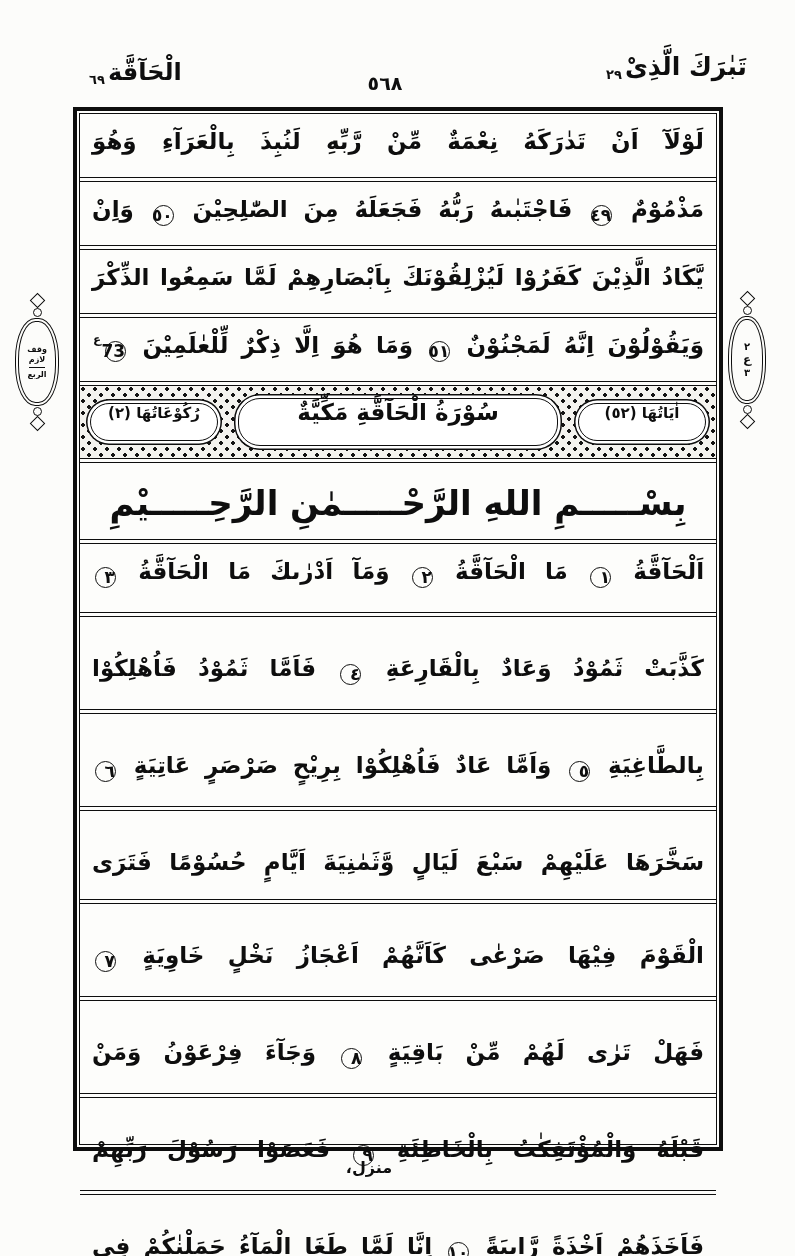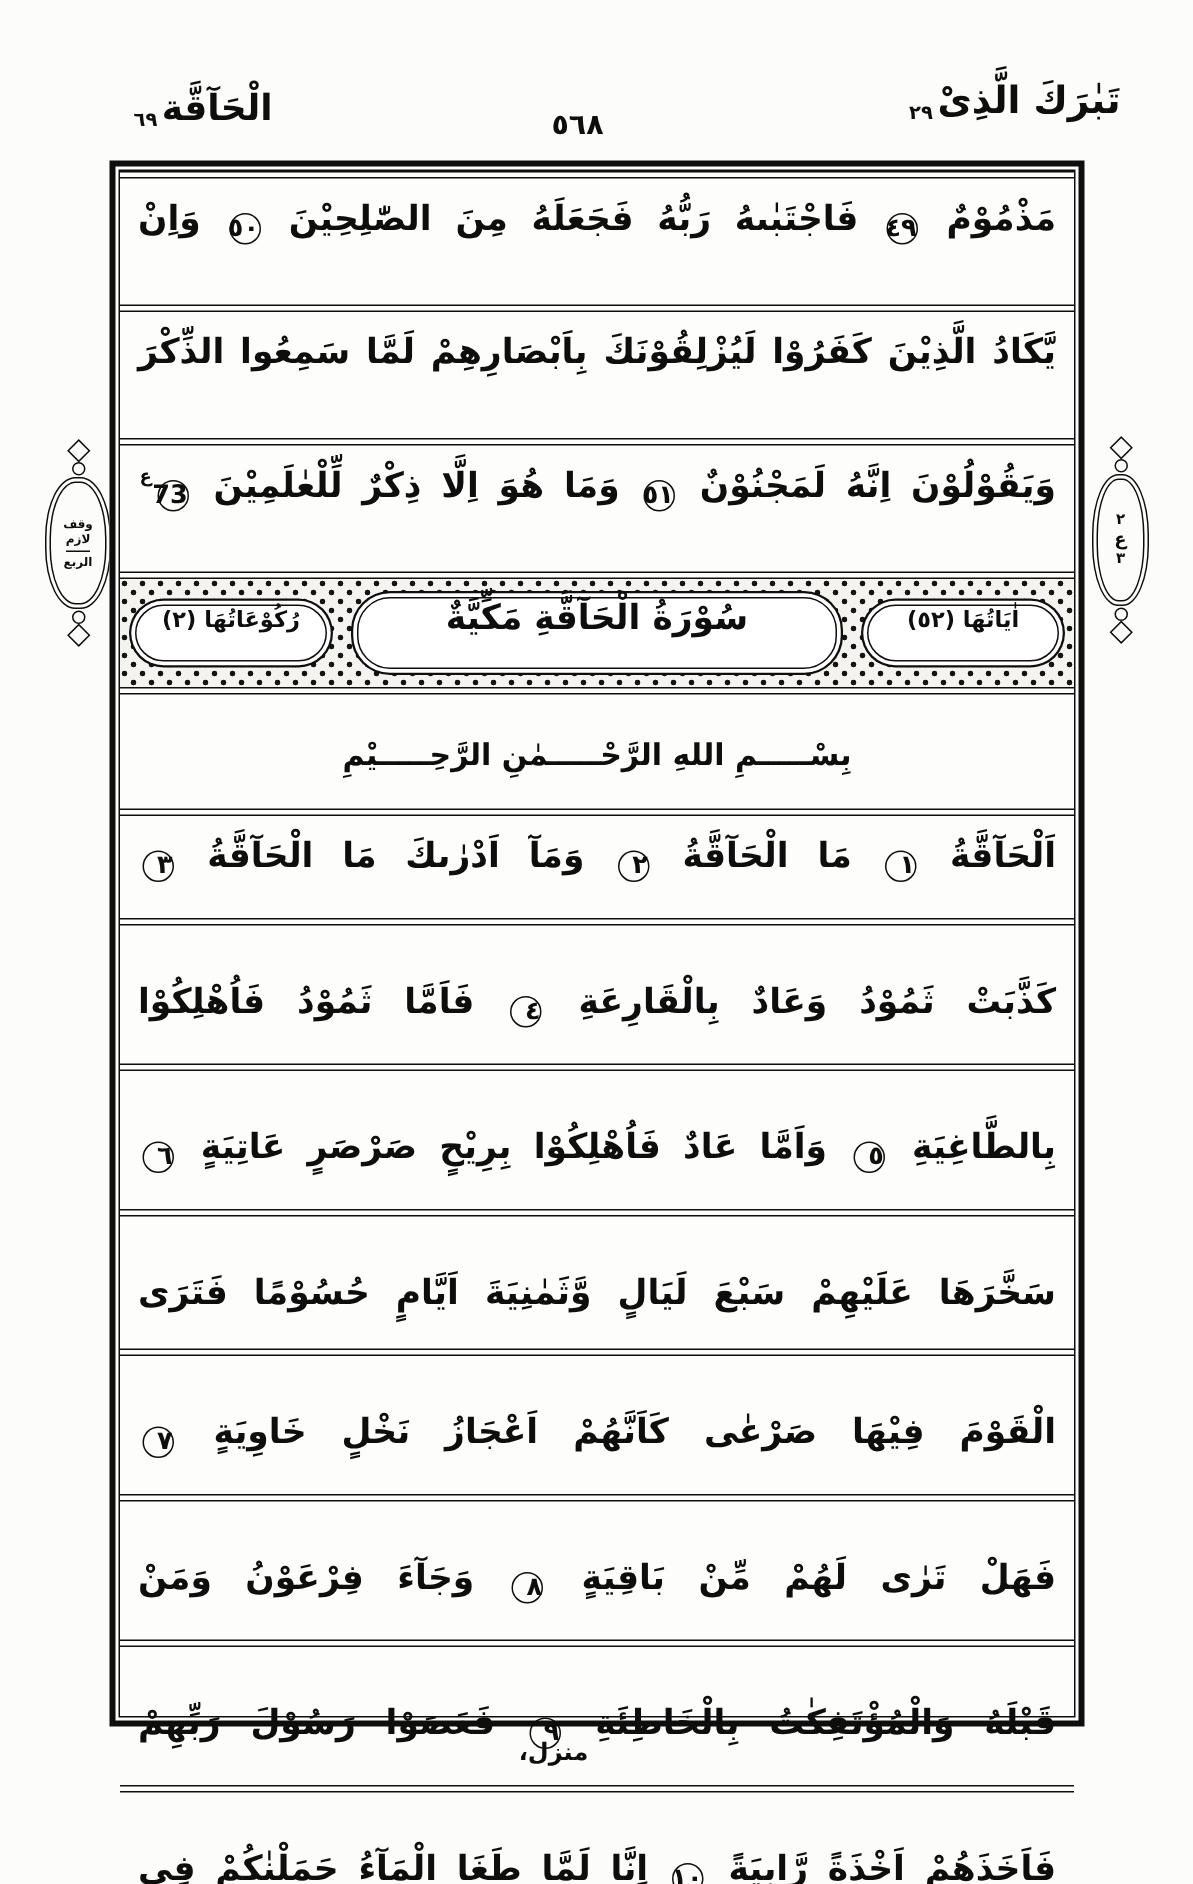--- a/index.html
+++ b/index.html
@@ -62,26 +62,26 @@
     box-shadow:0 0 0 2.5px #fff,0 0 0 4px #0e0e0e;
     text-align:center;font-weight:700;box-sizing:border-box;
     display:flex;align-items:flex-start;justify-content:center;
   }
   .cart-side{flex:0 0 128px;height:38px;font-size:15px;}
   .cart-main{flex:1;height:48px;font-size:23px;margin:0 12px;}
 
   
   .bismillah{
     flex:none;height:76px;direction:rtl;text-align:center;
-    font-size:20px;font-weight:700;line-height:80px;white-space:nowrap;
+    font-size:34px;font-weight:700;line-height:80px;white-space:nowrap;
   }
 
   
   .med{position:absolute;width:48px;text-align:center;}
-  .med-left{left:28px;top:293px;}
+  .med-left{left:13px;top:293px;}
   .med-right{right:27px;top:291px;width:42px;}
   .diamond{width:9px;height:9px;border:1.6px solid #0e0e0e;transform:rotate(45deg);margin:2px auto;}
   .knob{width:7px;height:7px;border:1.6px solid #0e0e0e;border-radius:50%;margin:0 auto;}
   .oval{border:1.6px solid #0e0e0e;border-radius:46%;padding:2px;margin:1px 2px;}
   .oval-in{
     border:1px solid #0e0e0e;border-radius:46%;
     display:flex;flex-direction:column;align-items:center;justify-content:center;
     min-height:74px;padding:3px 1px;font-weight:700;direction:rtl;
   }
   .med-small{font-size:8px;line-height:1.25;}
@@ -130,20 +130,21 @@
       <div class="med-digit">٣</div>
     </div>
       </div>
     <div class="knob"></div>
     <div class="diamond"></div>
   </div>
 
   <div class="frame">
     <div class="frame-inner">
       <div id="rows-top" class="rows rows-top">
+          <div class="row" dir="rtl">لَوْلَآ اَنْ تَدٰرَكَهُ نِعْمَةٌ مِّنْ رَّبِّهِ لَنُبِذَ بِالْعَرَآءِ وَهُوَ</div>
           <div class="sep"></div>
           <div class="row" dir="rtl">مَذْمُوْمٌ <span class="aya">٤٩</span> فَاجْتَبٰىهُ رَبُّهُ فَجَعَلَهُ مِنَ الصّٰلِحِيْنَ <span class="aya">٥٠</span> وَاِنْ</div>
           <div class="sep"></div>
           <div class="row" dir="rtl">يَّكَادُ الَّذِيْنَ كَفَرُوْا لَيُزْلِقُوْنَكَ بِاَبْصَارِهِمْ لَمَّا سَمِعُوا الذِّكْرَ</div>
           <div class="sep"></div>
           <div class="row" dir="rtl">وَيَقُوْلُوْنَ اِنَّهُ لَمَجْنُوْنٌ <span class="aya">٥١</span> وَمَا هُوَ اِلَّا ذِكْرٌ لِّلْعٰلَمِيْنَ <span class="aya">73</span><span class="ruku-ain">ع</span></div>
         </div>
 
       <div class="sep"></div>
 

